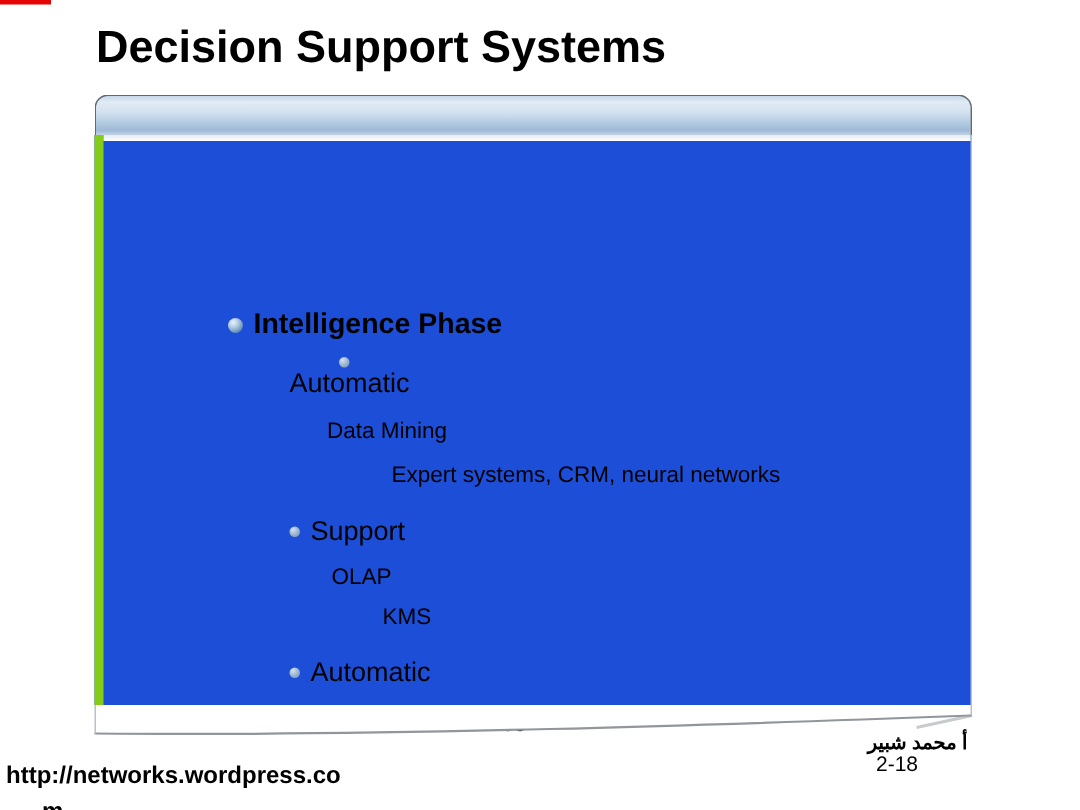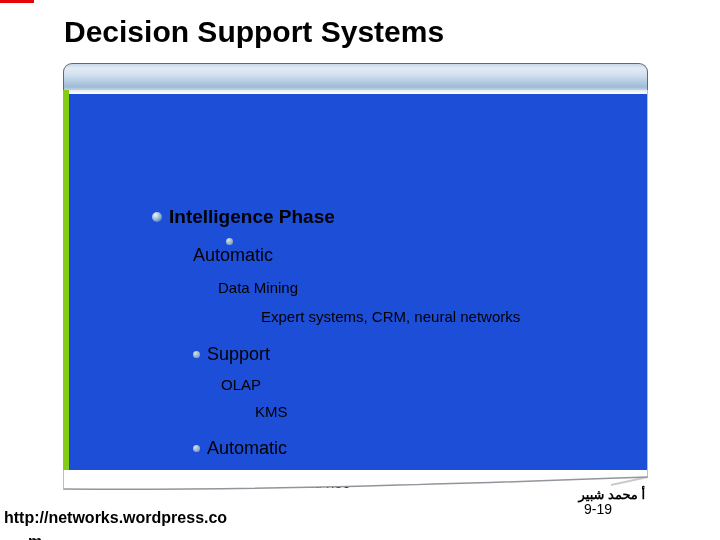--- a/index.html
+++ b/index.html
@@ -146,16 +146,16 @@
   <svg class="bottom-curve" viewBox="0 0 600 35" xmlns="http://www.w3.org/2000/svg">
     <path d="M8,0 L593,0 L593,7 C430,13 200,21 8,19 Z" fill="#ffffff" stroke="none"></path>
     <path d="M593,7 C430,13 200,21 8,19" fill="none" stroke="#90969c" stroke-width="1.5"></path>
     <path d="M593,7 L556,15" fill="none" stroke="#9aa0a6" stroke-width="2" opacity="0.55"></path>
     <line x1="8.5" y1="0" x2="8.5" y2="19" stroke="#b9c0c8" stroke-width="1"></line>
     <line x1="592.5" y1="0" x2="592.5" y2="7" stroke="#b9c0c8" stroke-width="1"></line>
   </svg>
 
   <div class="footer-url">http://networks.wordpress.co</div>
   <div class="footer-url-cont">m</div>
-  <div class="page-num">9-19</div>
+  <div class="page-num">2-18</div>
   <div class="author">أ محمد شبير</div>
 
 </div>
 
 </body></html>

